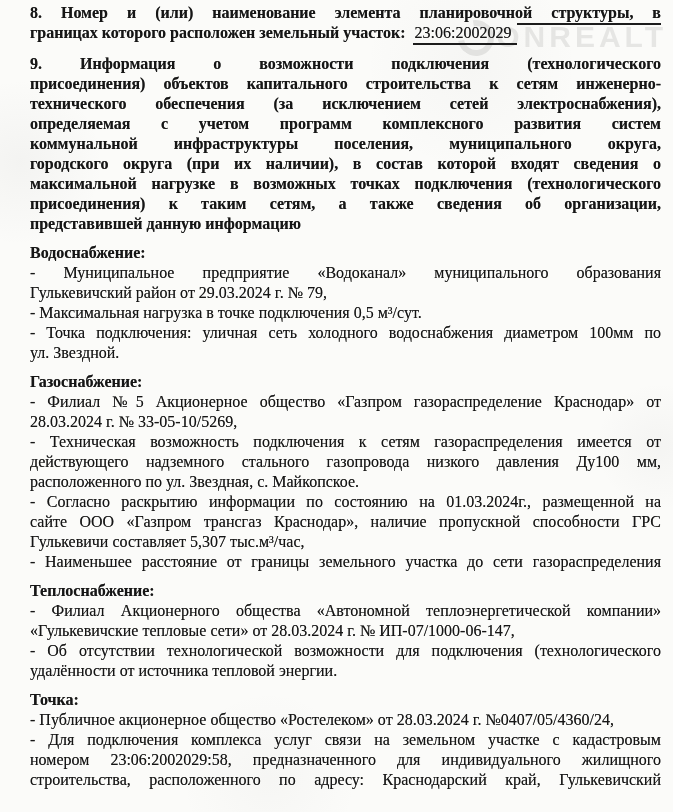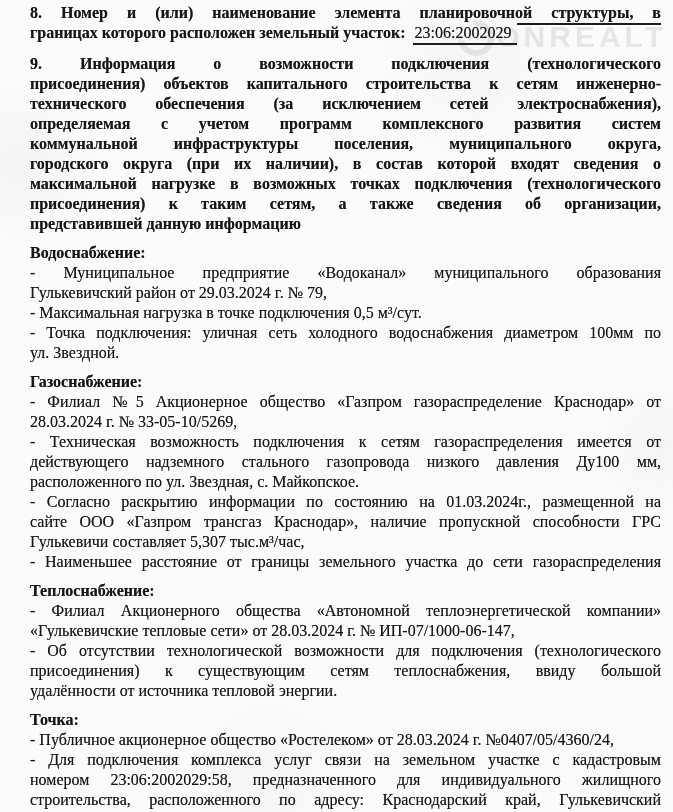--- a/index.html
+++ b/index.html
@@ -98,21 +98,20 @@
     <div class="ln jl">сайте ООО «Газпром трансгаз Краснодар», наличие пропускной способности ГРС</div>
     <div class="ln">Гулькевичи составляет 5,307 тыс.м³/час,</div>
     <div class="ln jl">- Наименьшее расстояние от границы земельного участка до сети газораспределения</div>
   </div>
 
   <div class="sec">
     <div class="ln hd">Теплоснабжение:</div>
     <div class="ln jl">- Филиал Акционерного общества «Автономной теплоэнергетической компании»</div>
     <div class="ln">«Гулькевичские тепловые сети» от 28.03.2024 г. № ИП-07/1000-06-147,</div>
     <div class="ln jl">- Об отсутствии технологической возможности для подключения (технологического</div>
-    <div class="ln jl">присоединения) к существующим сетям теплоснабжения, ввиду большой</div>
     <div class="ln">удалённости от источника тепловой энергии.</div>
   </div>
 
   <div class="sec">
     <div class="ln hd">Точка:</div>
     <div class="ln">- Публичное акционерное общество «Ростелеком» от 28.03.2024 г. №0407/05/4360/24,</div>
     <div class="ln jl">- Для подключения комплекса услуг связи на земельном участке с кадастровым</div>
     <div class="ln jl">номером 23:06:2002029:58, предназначенного для индивидуального жилищного</div>
     <div class="ln jl">строительства, расположенного по адресу: Краснодарский край, Гулькевичский</div>
   </div>

